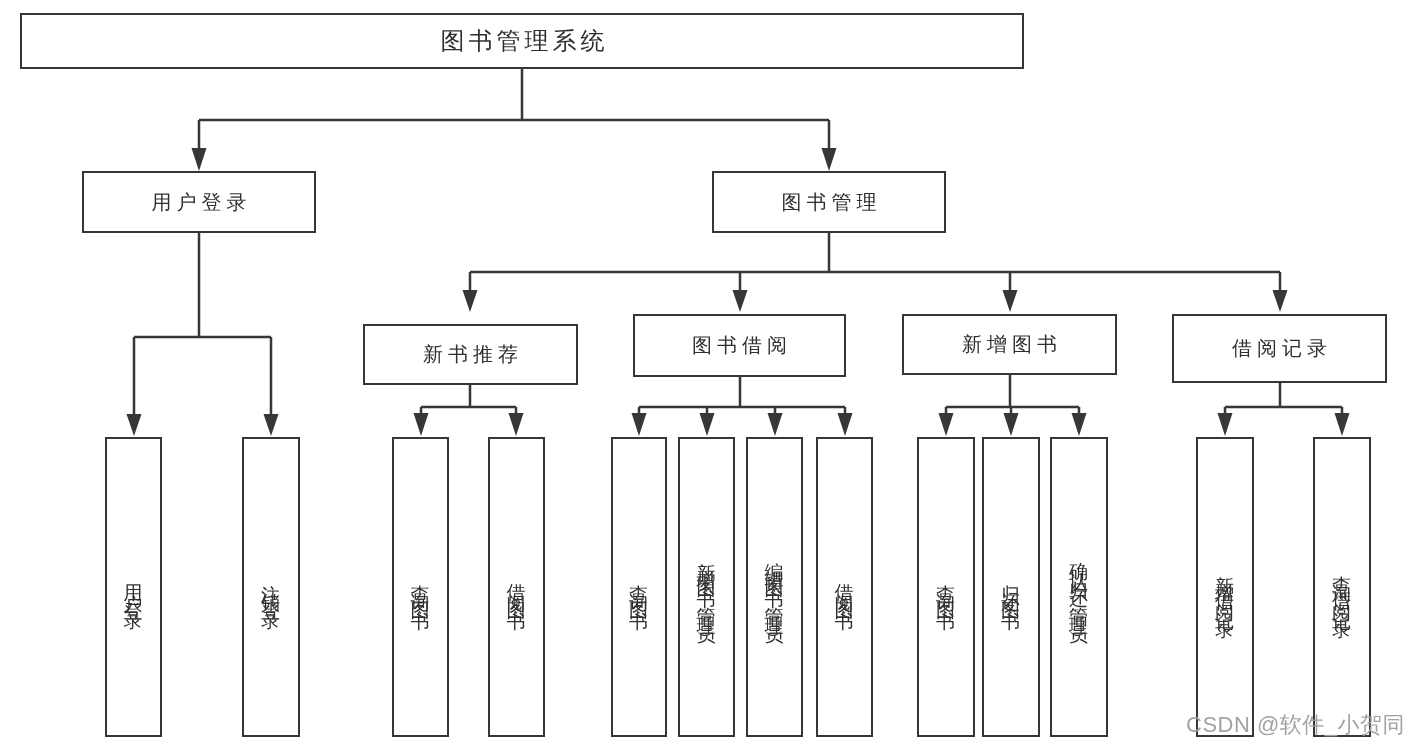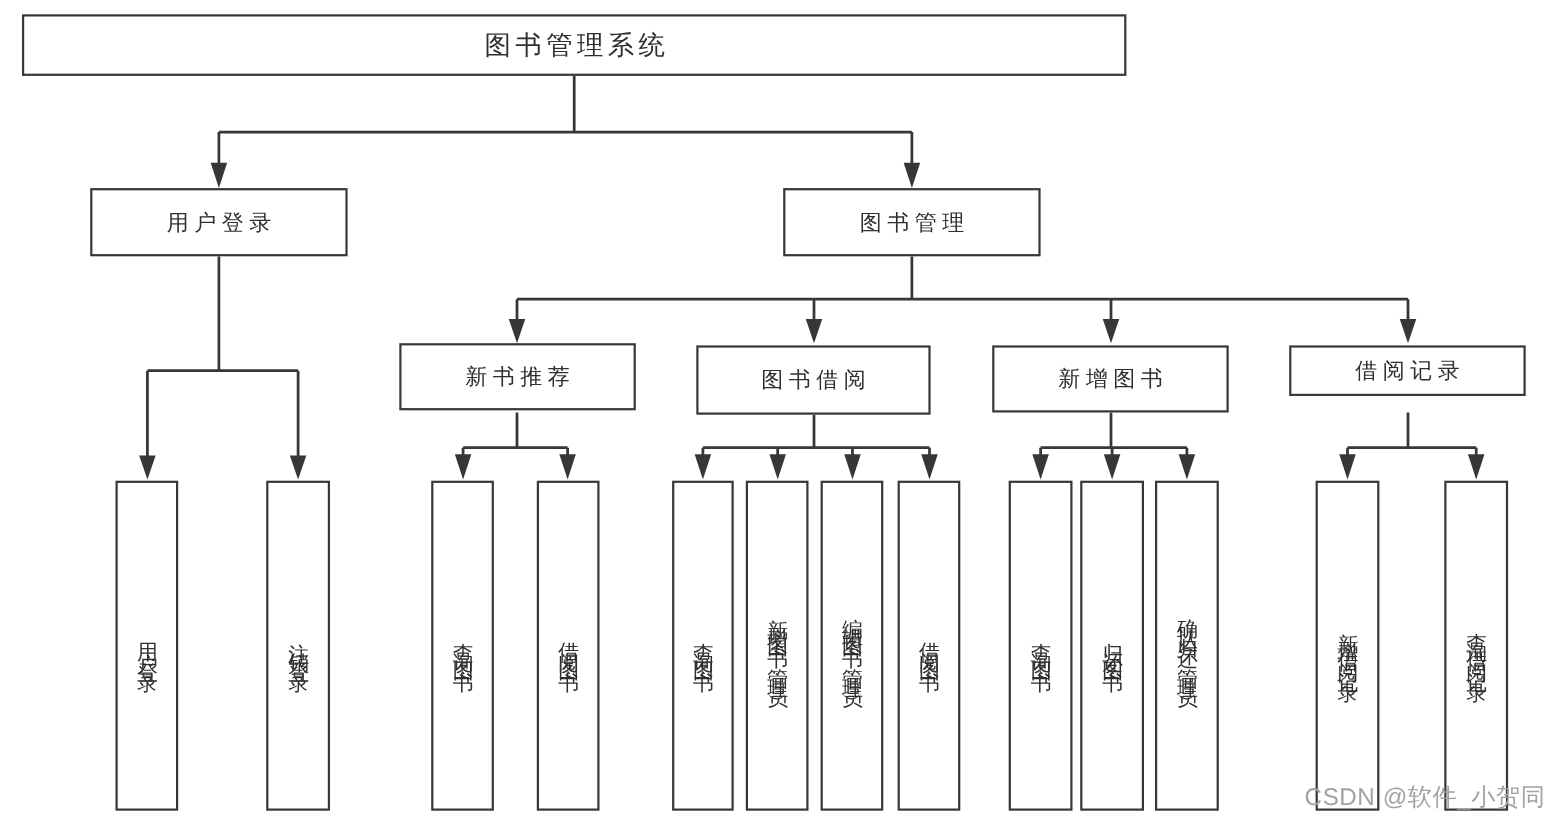--- a/index.html
+++ b/index.html
@@ -109,30 +109,30 @@
     <span class="hlabel">图书管理系统</span>
   </div>
 
   <div class="box hbox" style="left:82px;top:171px;width:234px;height:62px;">
     <span class="hlabel">用户登录</span>
   </div>
   <div class="box hbox" style="left:712px;top:171px;width:234px;height:62px;">
     <span class="hlabel">图书管理</span>
   </div>
 
-  <div class="box hbox" style="left:363px;top:312px;width:215px;height:61px;">
+  <div class="box hbox" style="left:363px;top:324px;width:215px;height:61px;">
     <span class="hlabel">新书推荐</span>
   </div>
   <div class="box hbox" style="left:633px;top:314px;width:213px;height:63px;">
     <span class="hlabel">图书借阅</span>
   </div>
   <div class="box hbox" style="left:902px;top:314px;width:215px;height:61px;">
     <span class="hlabel">新增图书</span>
   </div>
-  <div class="box hbox" style="left:1172px;top:314px;width:215px;height:46px;">
+  <div class="box hbox" style="left:1172px;top:314px;width:215px;height:69px;">
     <span class="hlabel">借阅记录</span>
   </div>
 
   <div class="box leaf" style="left:105px;width:57px;">
     <span class="vtext">用户登录</span>
   </div>
   <div class="box leaf" style="left:242px;width:58px;">
     <span class="vtext">注销登录</span>
   </div>
 

